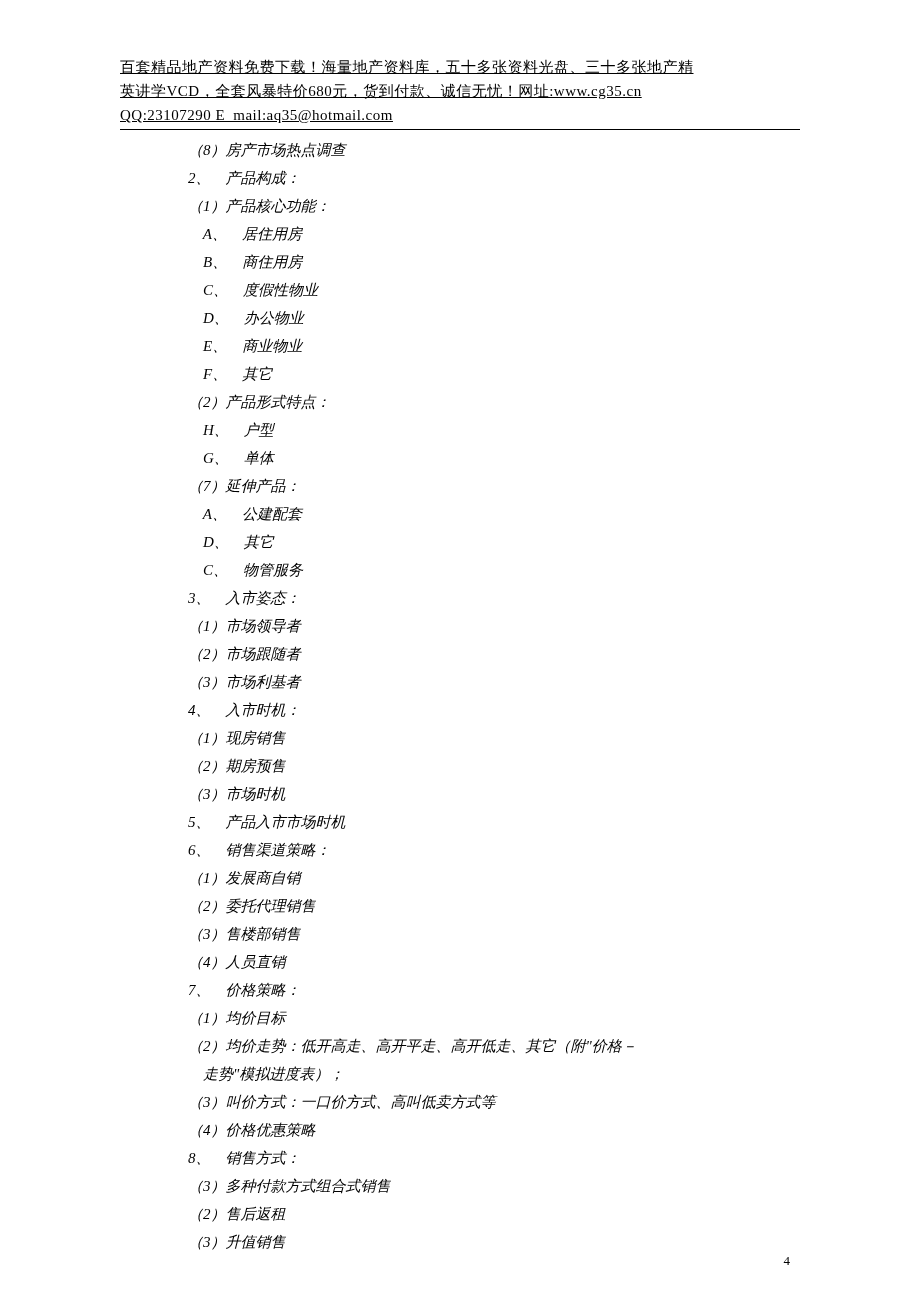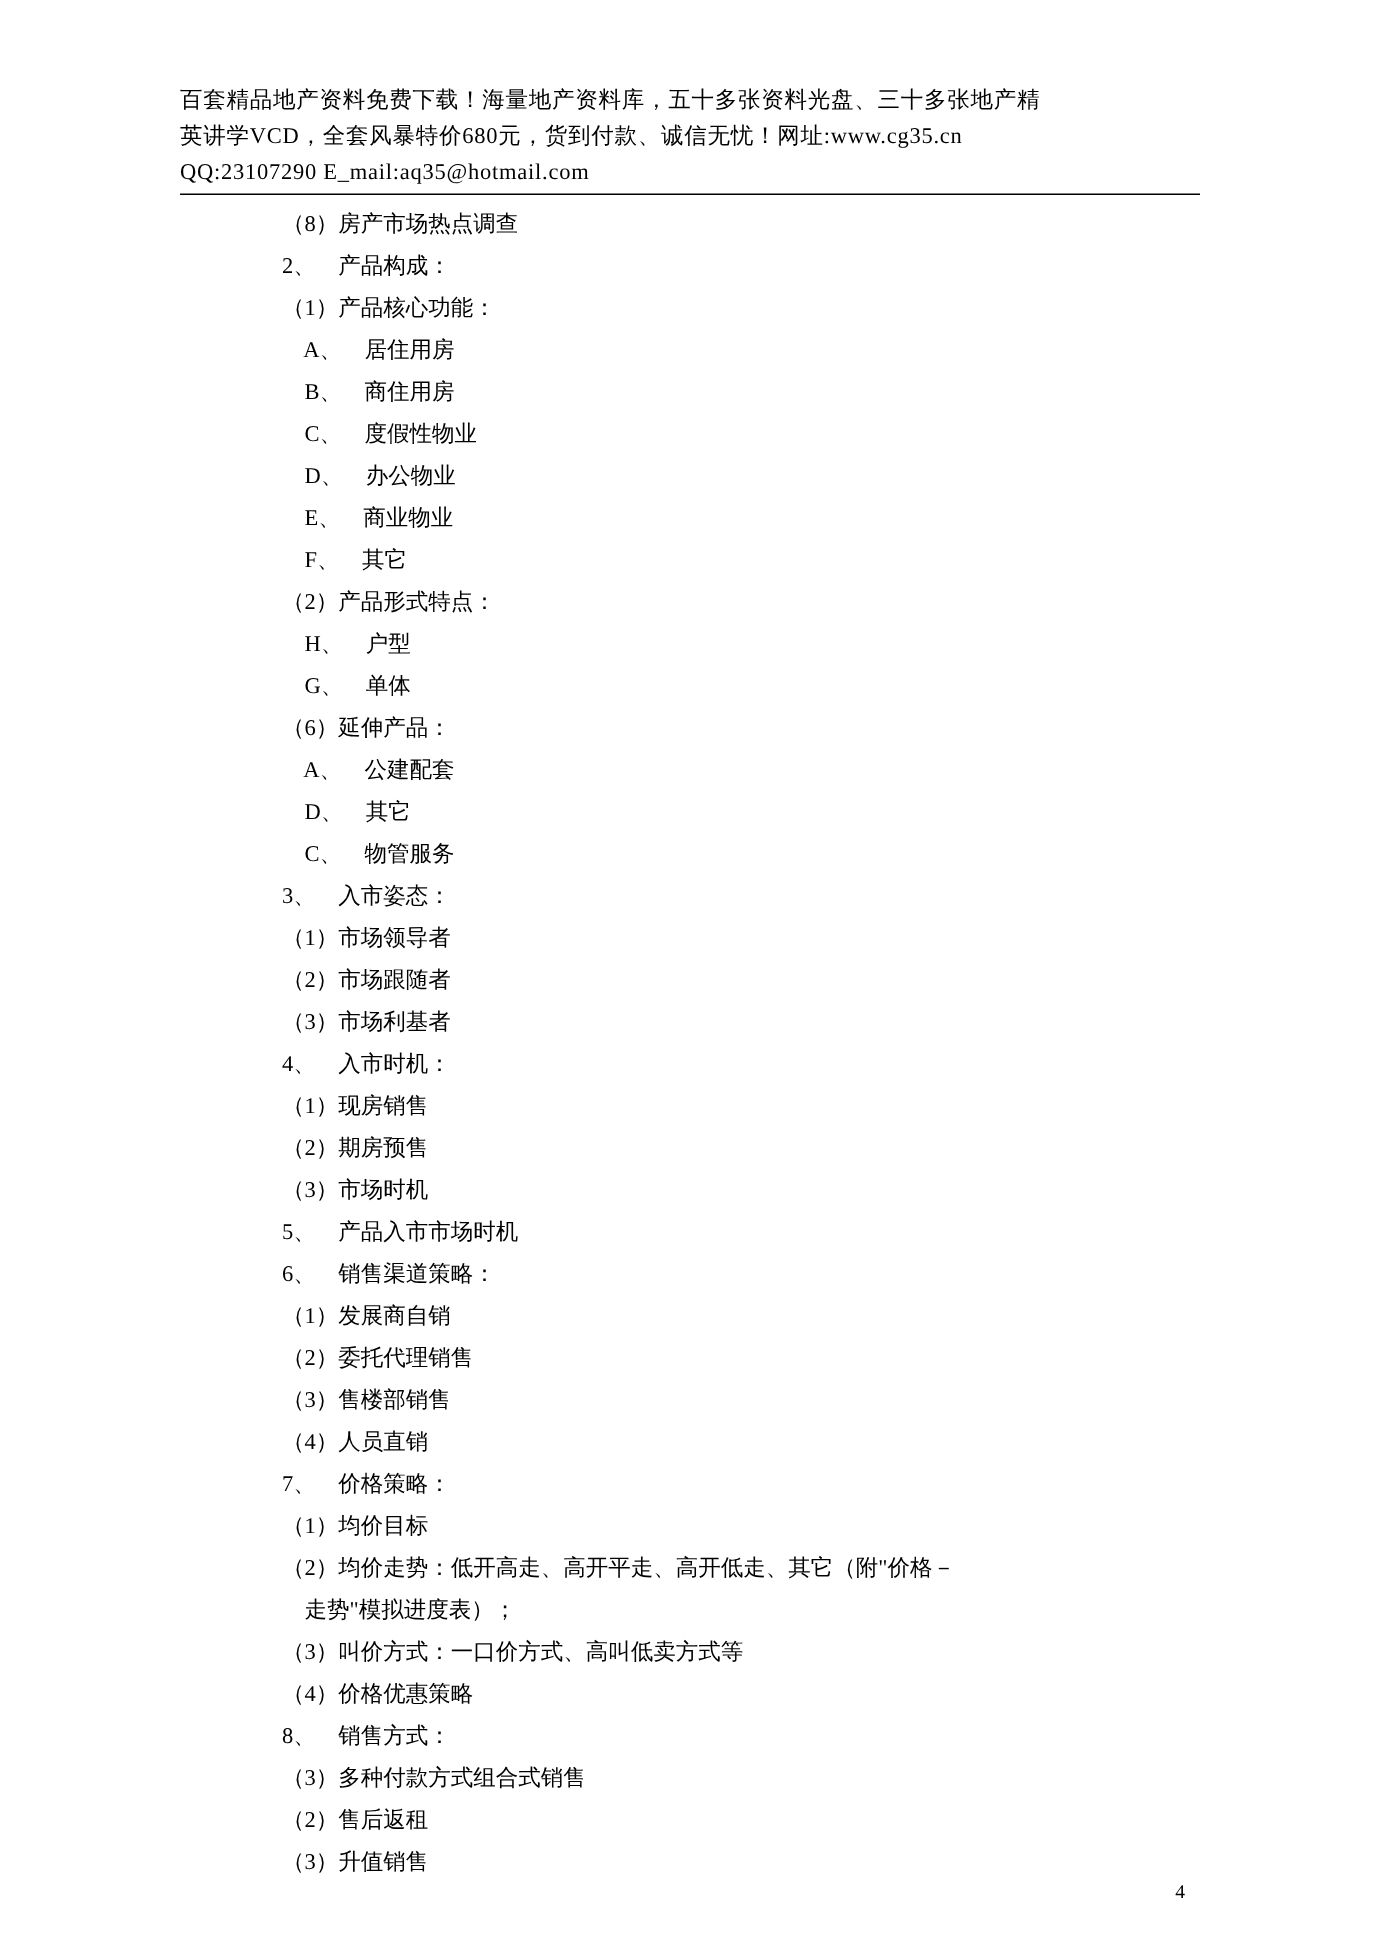--- a/index.html
+++ b/index.html
@@ -17,27 +17,29 @@
       font-size: 15px;
       line-height: 1.6;
     }
     .header {
       border-bottom: 1.5px solid #000;
       padding-bottom: 2px;
       margin-bottom: 8px;
     }
     .header-line {
       letter-spacing: 0.5px;
+      text-decoration: underline;
     }
     .content {
       padding-left: 68px;
     }
     .line {
       margin-bottom: 4px;
       white-space: pre;
+      font-style: italic;
     }
     .page-number {
       position: absolute;
       right: 130px;
       bottom: 30px;
       font-size: 13px;
     }
   </style>
 </head>
 <body>
@@ -54,21 +56,21 @@
   <div class="line">（1）产品核心功能：</div>
   <div class="line">    A、    居住用房</div>
   <div class="line">    B、    商住用房</div>
   <div class="line">    C、    度假性物业</div>
   <div class="line">    D、    办公物业</div>
   <div class="line">    E、    商业物业</div>
   <div class="line">    F、    其它</div>
   <div class="line">（2）产品形式特点：</div>
   <div class="line">    H、    户型</div>
   <div class="line">    G、    单体</div>
-  <div class="line">（6）延伸产品：</div>
+  <div class="line">（7）延伸产品：</div>
   <div class="line">    A、    公建配套</div>
   <div class="line">    D、    其它</div>
   <div class="line">    C、    物管服务</div>
   <div class="line">3、    入市姿态：</div>
   <div class="line">（1）市场领导者</div>
   <div class="line">（2）市场跟随者</div>
   <div class="line">（3）市场利基者</div>
   <div class="line">4、    入市时机：</div>
   <div class="line">（1）现房销售</div>
   <div class="line">（2）期房预售</div>

